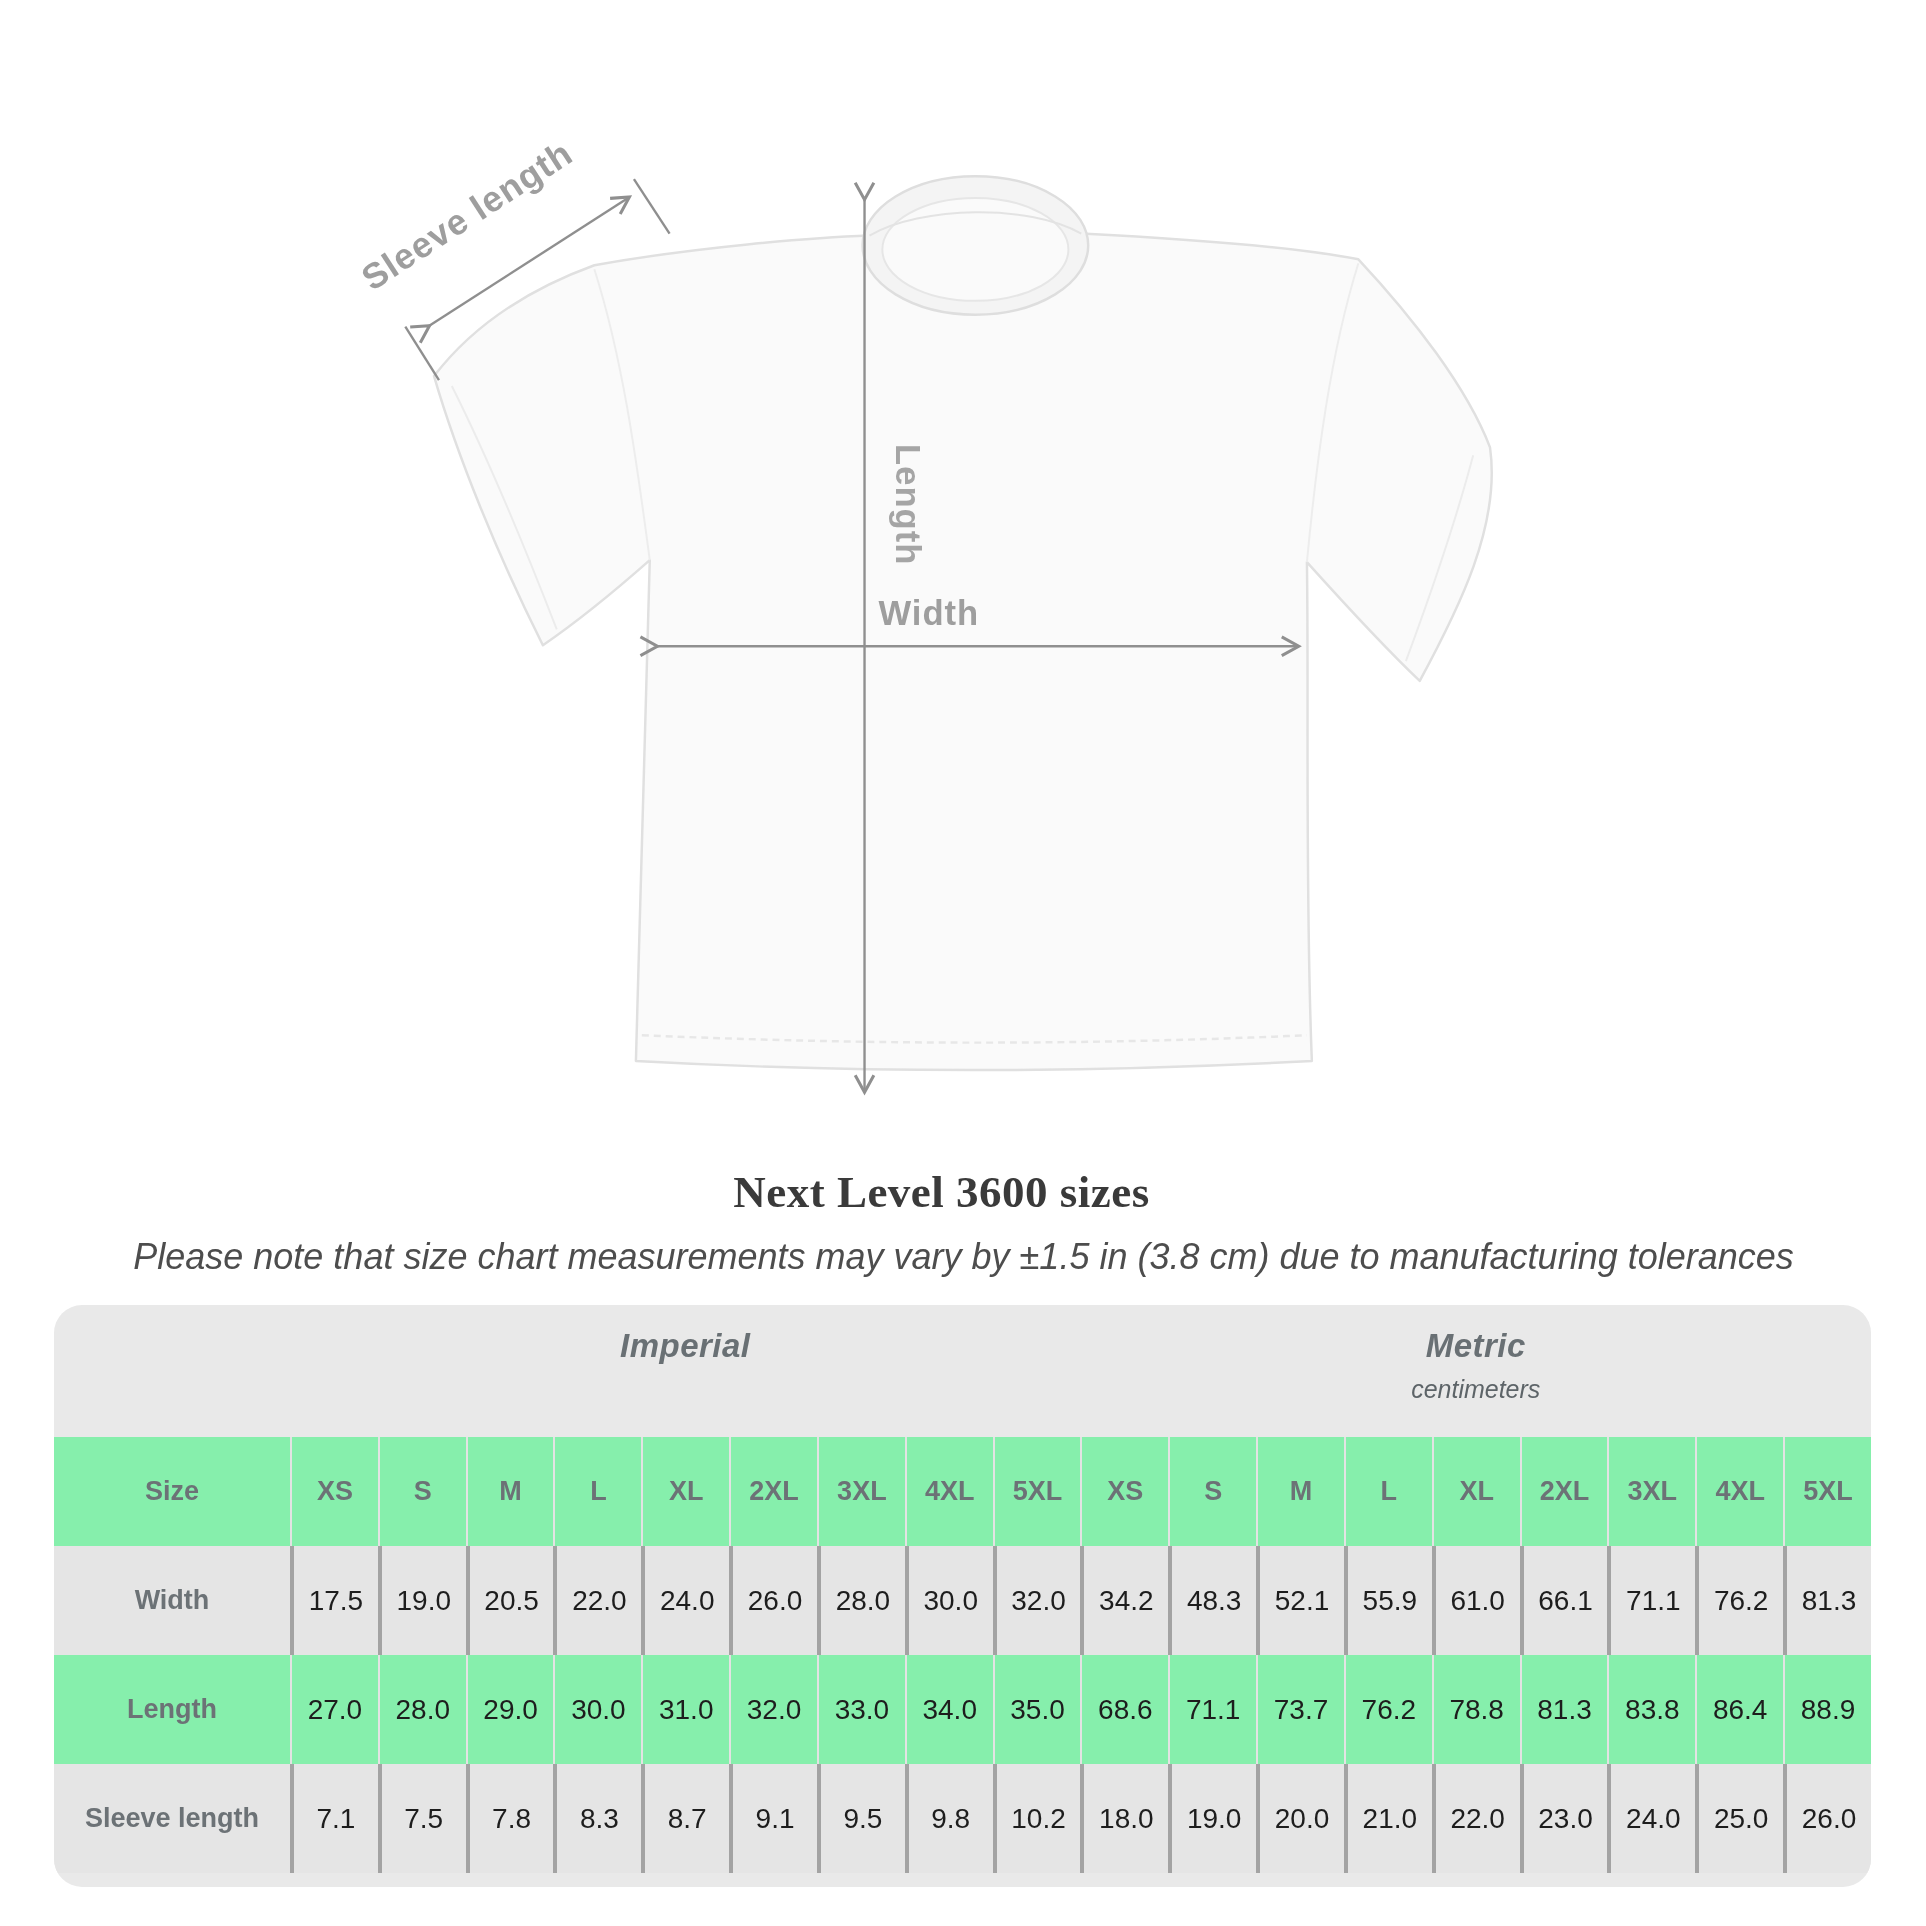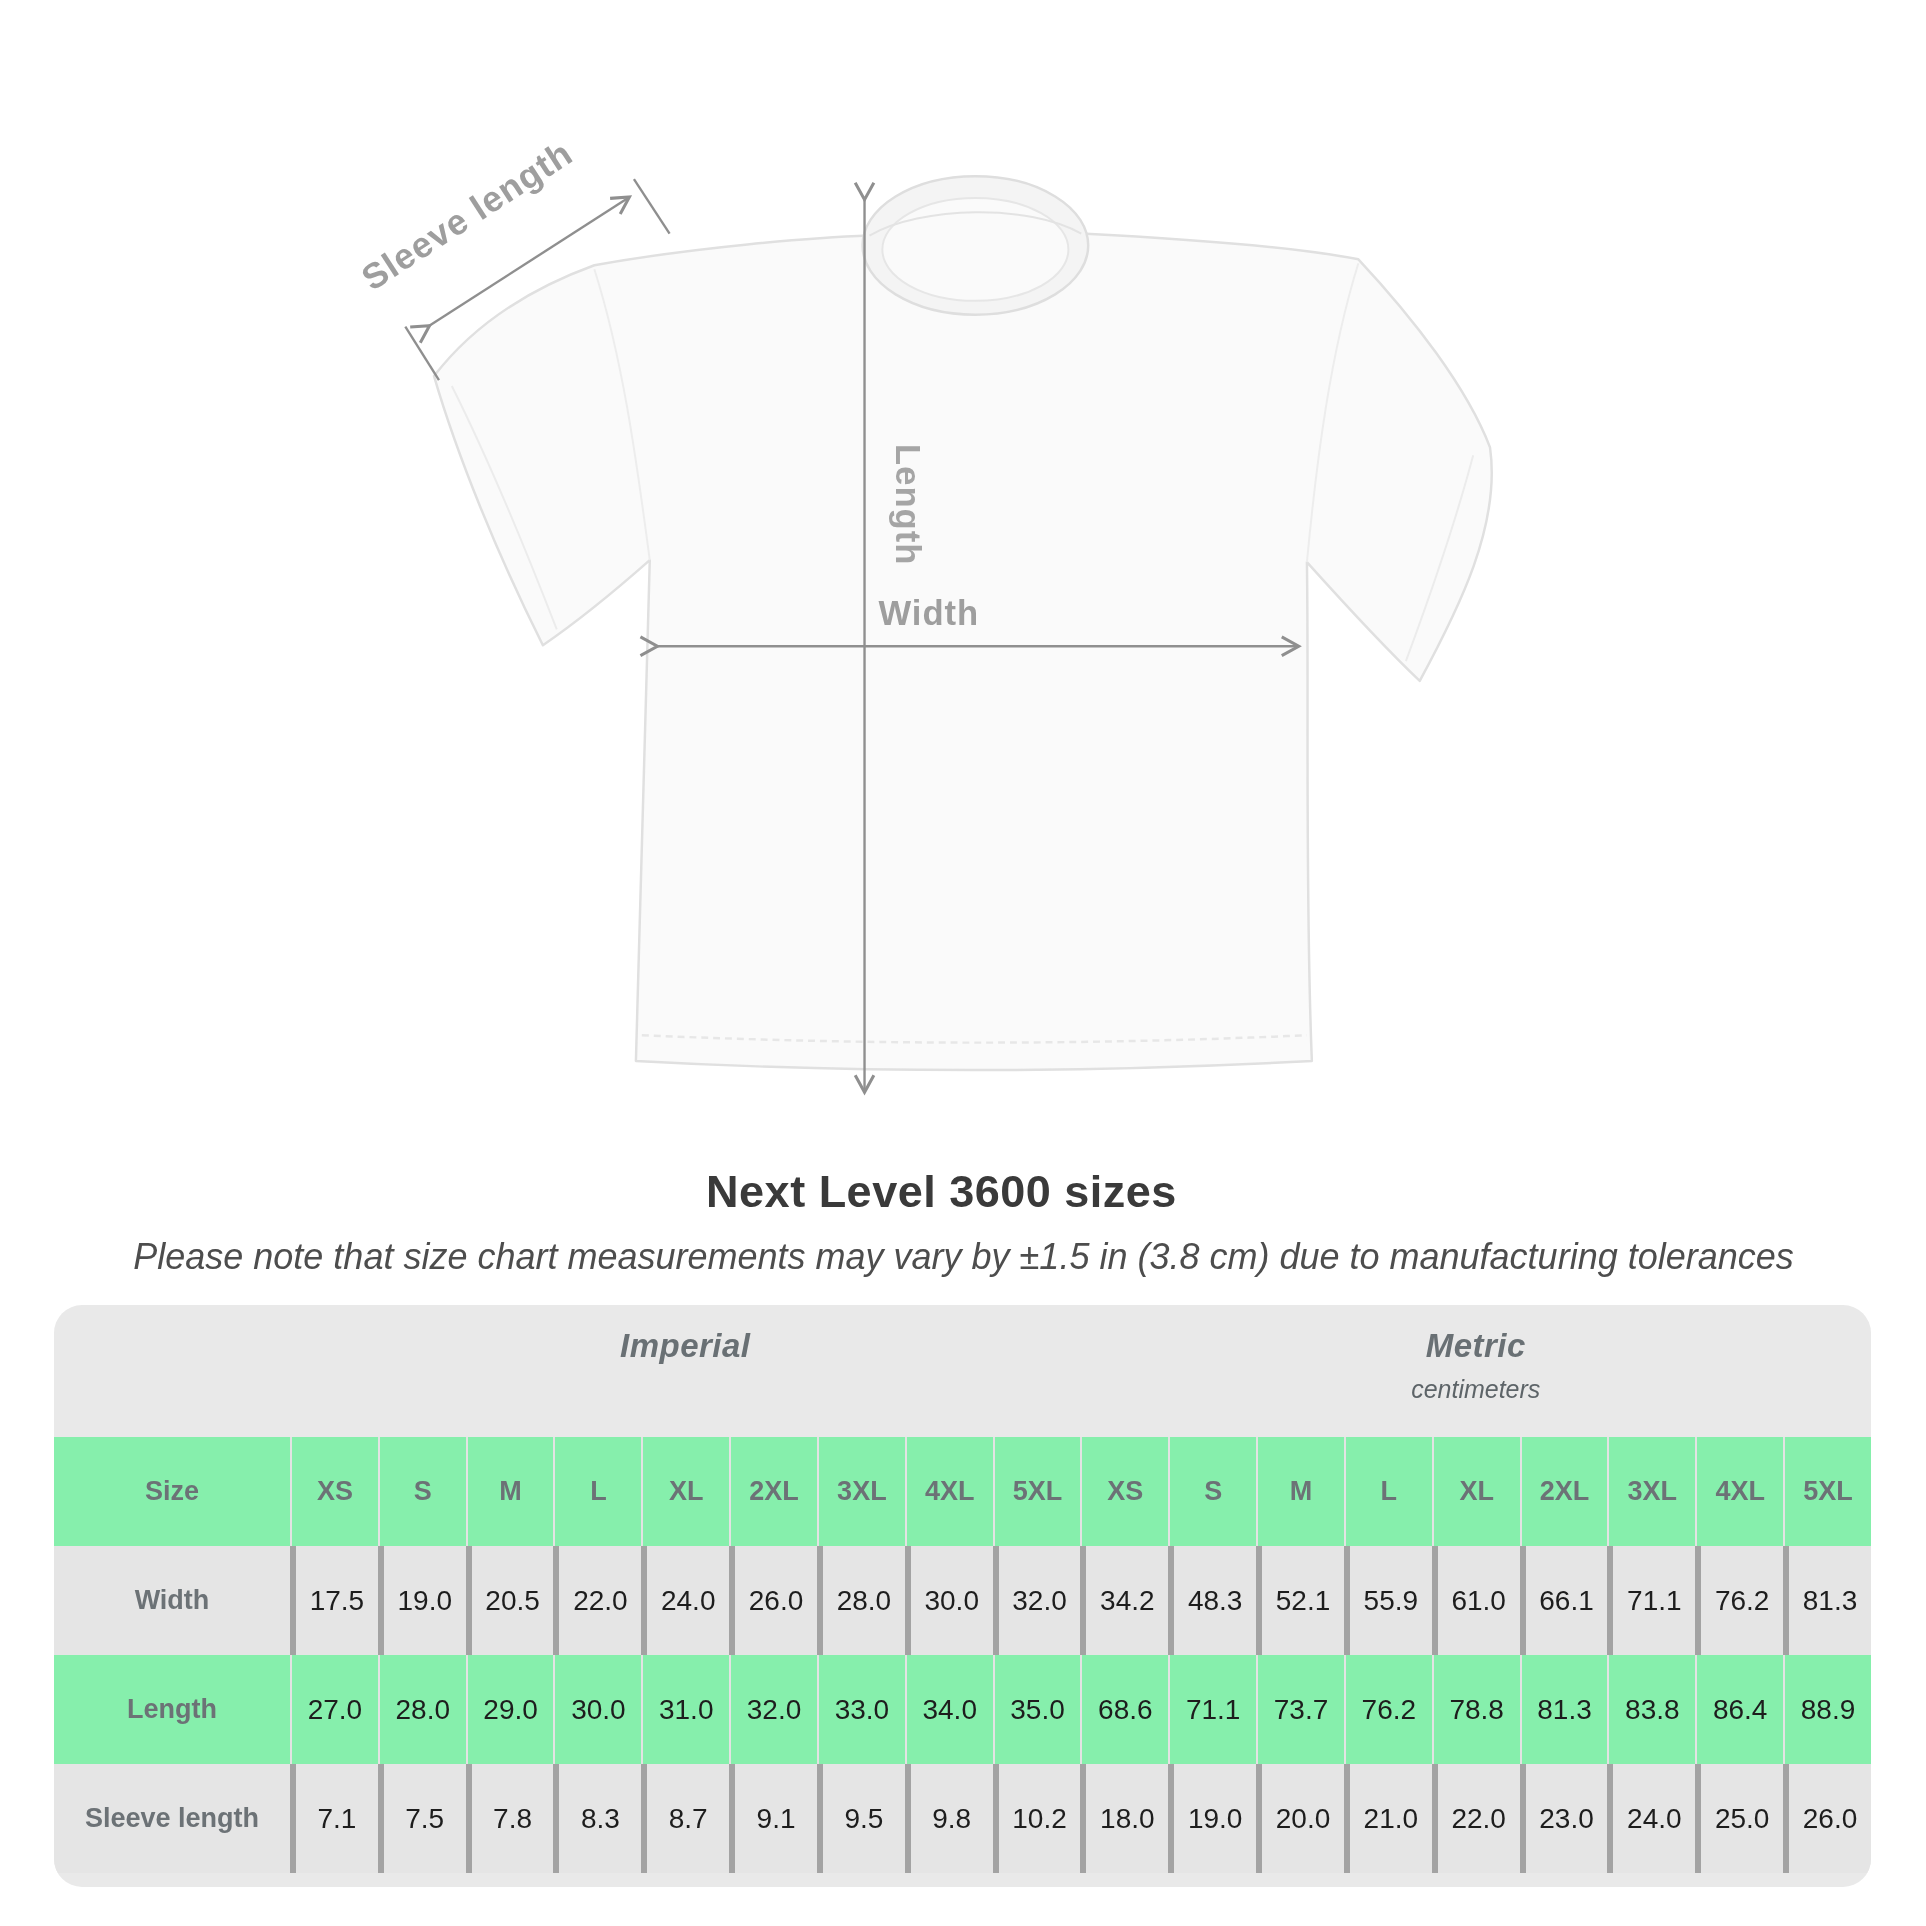--- a/index.html
+++ b/index.html
@@ -9,21 +9,21 @@
     -webkit-font-smoothing:antialiased;
   }
   .stage{position:absolute;inset:0;}
 
   
   .diagram{position:absolute;left:0;top:0;width:1927px;height:1247px;}
 
   
   .title{
     position:absolute;left:0;top:1166px;width:1883px;text-align:center;
-    font-size:45px;font-weight:bold;color:#3a3a3a;letter-spacing:0.5px;
+    font-size:45px;font-weight:bold;color:#3a3a3a;letter-spacing:0.5px;font-family:Liberation Serif, serif;
   }
   .subtitle{
     position:absolute;left:0;top:1236px;width:1927px;text-align:center;
     font-size:36px;font-style:italic;color:#4d4d4d;
   }
 
   
   .table-card{
     position:absolute;left:54px;top:1305px;width:1817px;height:582px;
     background:#e9e9e9;border-radius:28px;overflow:hidden;
@@ -45,21 +45,21 @@
   table.size-table col.label-col{width:236px;}
   .size-table th,.size-table td{
     height:109px;text-align:center;vertical-align:middle;
     font-size:28px;padding:0;
   }
   .size-table .lab{font-weight:bold;color:#6c7276;font-size:27px;}
   .size-table .val{font-weight:normal;color:#1d1d1d;}
   tr.r-white th, tr.r-white td{background:#86efac;}
   tr.r-gray  th, tr.r-gray  td{background:#e5e5e5;}
   tr.r-white th + th, tr.r-white td + td, tr.r-white th + td{border-left:2px solid #e3e3e3;}
-  tr.r-gray  td + td, tr.r-gray th + td{border-left:6px solid #a3a3a3;}
+  tr.r-gray  td + td, tr.r-gray th + td{border-left:4px solid #a3a3a3;}
 </style>
 </head>
 <body>
 
 <div class="stage">
 
   <svg class="diagram" viewBox="0 0 1946 1260" xmlns="http://www.w3.org/2000/svg">
     <defs>
       <marker id="arrV" viewBox="0 0 14 14" refX="11" refY="7" markerWidth="24" markerHeight="24" markerUnits="userSpaceOnUse" orient="auto">
         <path d="M2,1.5 L12,7 L2,12.5" fill="none" stroke="#8f8f8f" stroke-width="1.8"></path>

